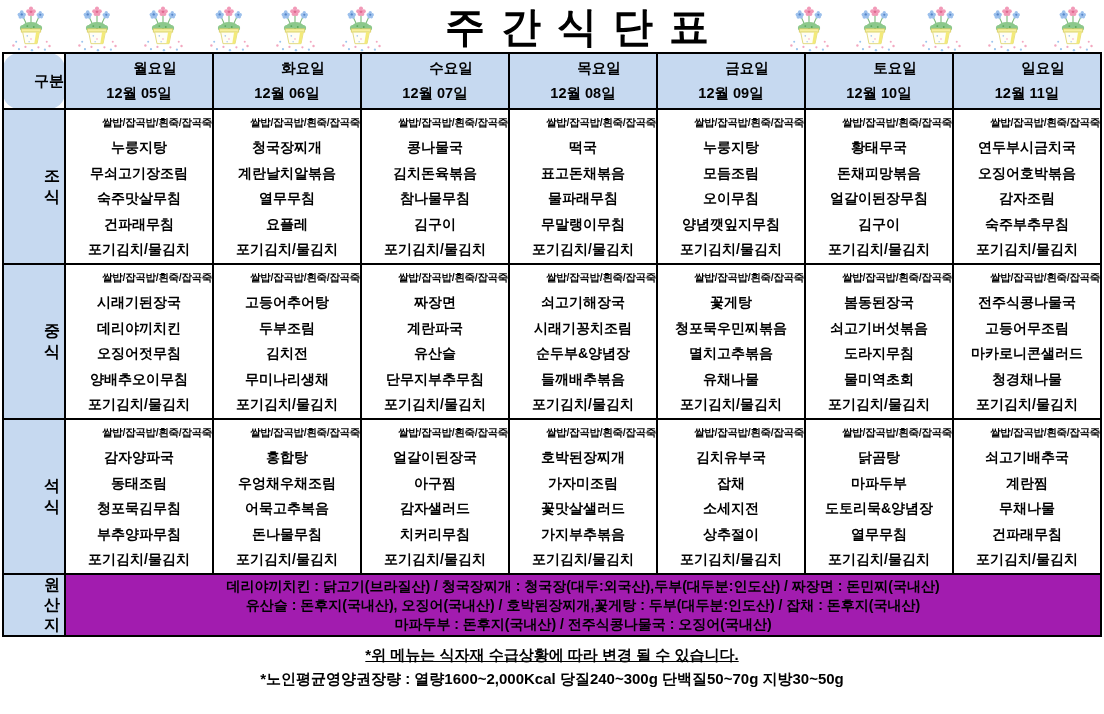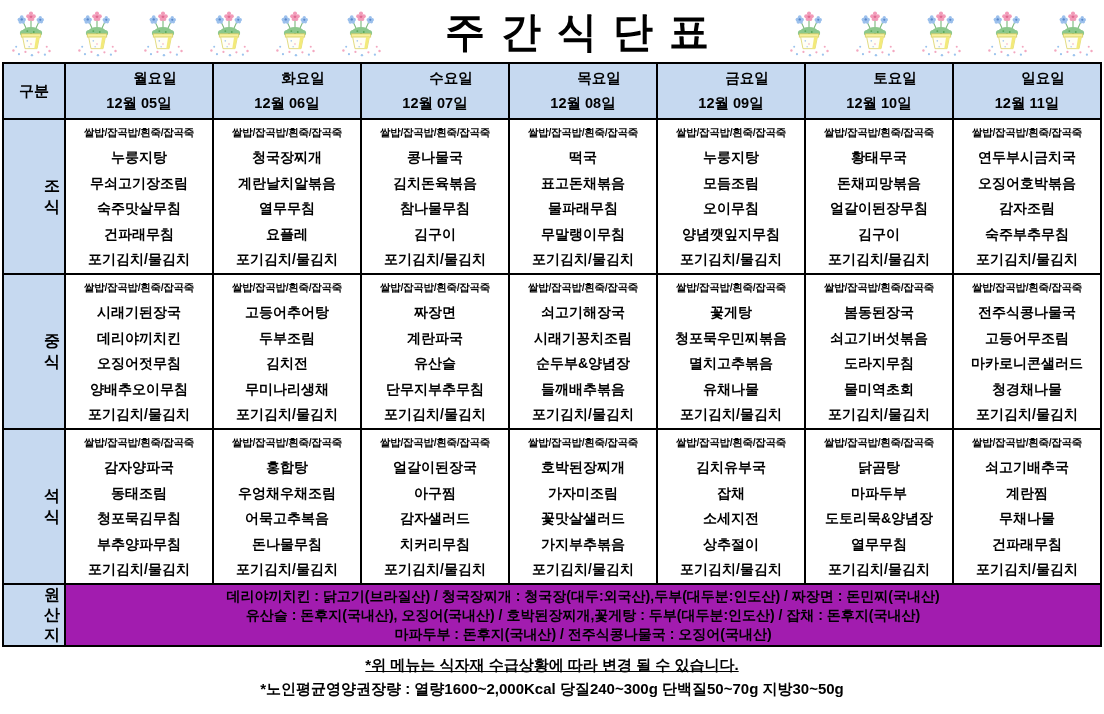--- a/index.html
+++ b/index.html
@@ -2,48 +2,48 @@
 <html><head>
 <meta charset="utf-8">
 <style>
   html,body { margin:0; padding:0; background:#ffffff; }
   .page {
     width:1104px; height:714px; overflow:hidden; background:#ffffff;
     font-family:"Liberation Sans","DejaVu Sans",sans-serif;
     font-weight:bold; color:#000; position:relative;
   }
   
-  .banner { height:62px; display:flex; align-items:center; padding:0 2px; }
+  .banner { height:52px; display:flex; align-items:center; padding:0 2px; }
   .pots { display:flex; align-items:flex-end; gap:20px; padding:2px 6px 0 6px; }
   .pot { display:inline-block; line-height:0; }
   .title {
     margin:0 auto; font-size:40px; font-weight:900; letter-spacing:16px;
     white-space:nowrap; line-height:58px; transform:scaleY(1.04);
   }
   
   table.menu-table {
     border-collapse:collapse; table-layout:fixed;
     width:1100px; margin:0 2px; background:#fff;
   }
   .col-corner { width:62px; }
   th,td { border:2px solid #000; padding:0; }
   thead tr { height:56px; }
   .corner-cell, .day-cell, .label-cell { background:#C6D9F0; }
-  .corner-cell { font-size:15px; text-align:center; }
+  .corner-cell { font-size:15px; text-align:right;border-radius:16px; }
   .day-cell { text-align:center; vertical-align:middle; }
   .day-name { font-size:14.5px; line-height:25px;padding-left:32px; }
   .day-date { font-size:14.5px; line-height:25px; }
   tr.meal-row { height:155px; }
   .label-cell { font-size:16px; text-align:center; vertical-align:middle;padding-left:36px; }
   .meal-cell { vertical-align:top; background:#fff; }
   .meal-line {
     font-size:14px; line-height:25.4px; text-align:center;
     white-space:nowrap; overflow:hidden;
   }
-  .rice-line { font-size:10.5px; letter-spacing:-0.3px; }
+  .rice-line { font-size:10.5px; letter-spacing:-0.3px;text-align:right; }
   tr.origin-row { height:60px;border-radius:10px; }
   .origin-label-text {
     width:1.15em; margin:0 auto; word-break:break-all;
     font-size:16px; line-height:1.25; text-align:center;
   }
   .origin-cell { background:#a21caf; vertical-align:middle; }
   .origin-line { font-size:14px; line-height:19px; text-align:center; white-space:nowrap; }
   
   .footer { height:60px; display:flex; flex-direction:column; justify-content:center; align-items:center; }
   .note { font-size:15px; line-height:24px; text-align:center; white-space:nowrap; }

